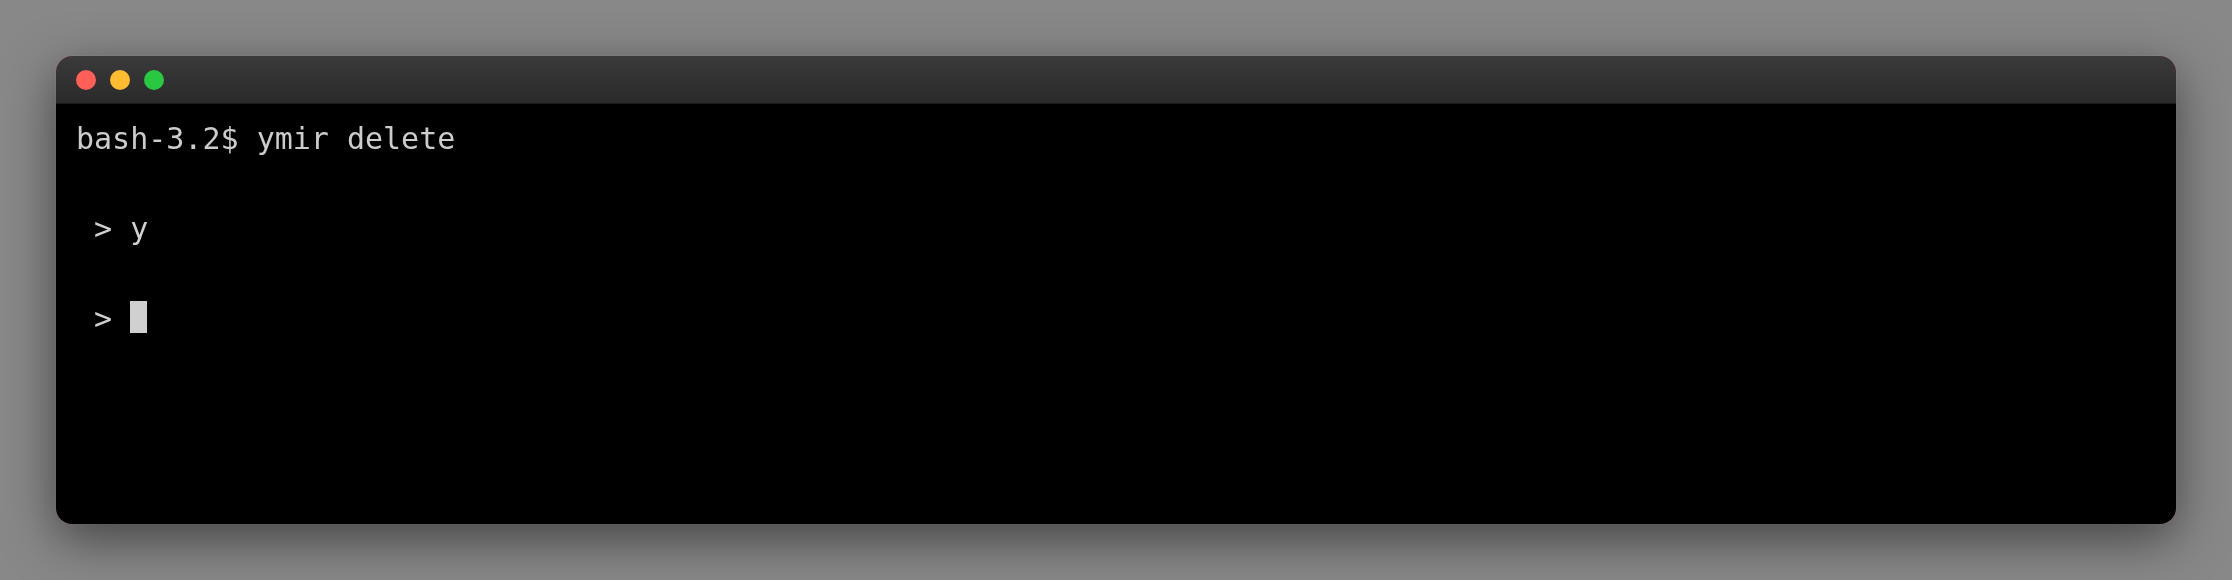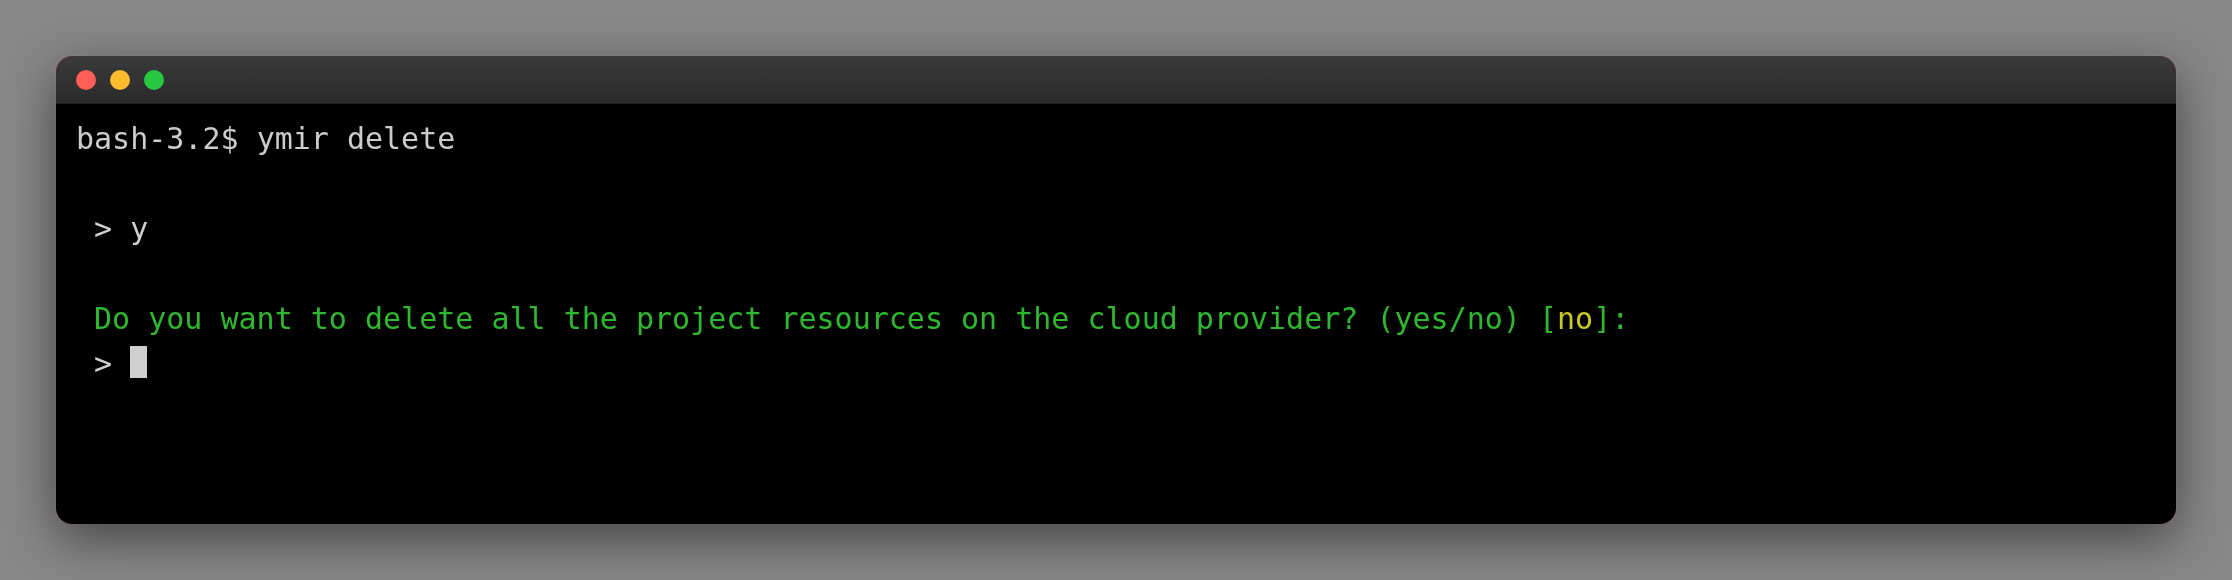--- a/index.html
+++ b/index.html
@@ -79,16 +79,15 @@
       <div class="traffic-light red"></div>
       <div class="traffic-light yellow"></div>
       <div class="traffic-light green"></div>
     </div>
   </div>
   <div class="terminal-body">
     <div class="line"><span class="prompt-text">bash-3.2$ </span><span class="prompt-text">ymir delete</span></div>
     <div class="blank-line"></div>
     <div class="line"> <span class="white-text">&gt; </span><span class="white-text">y</span></div>
     <div class="blank-line"></div>
-    <div class="line"> <span class="green-text">Do you want to delete all the project resources on the cloud provider? (yes/no) </span><span class="green-text">[</span><span class="yellow-text">no</span><span class="green-text">]</span><span class="green-text">:</span></div>
     <div class="line"> <span class="white-text">&gt; </span><span class="cursor"></span></div>
   </div>
 </div>
 
 </body></html>

